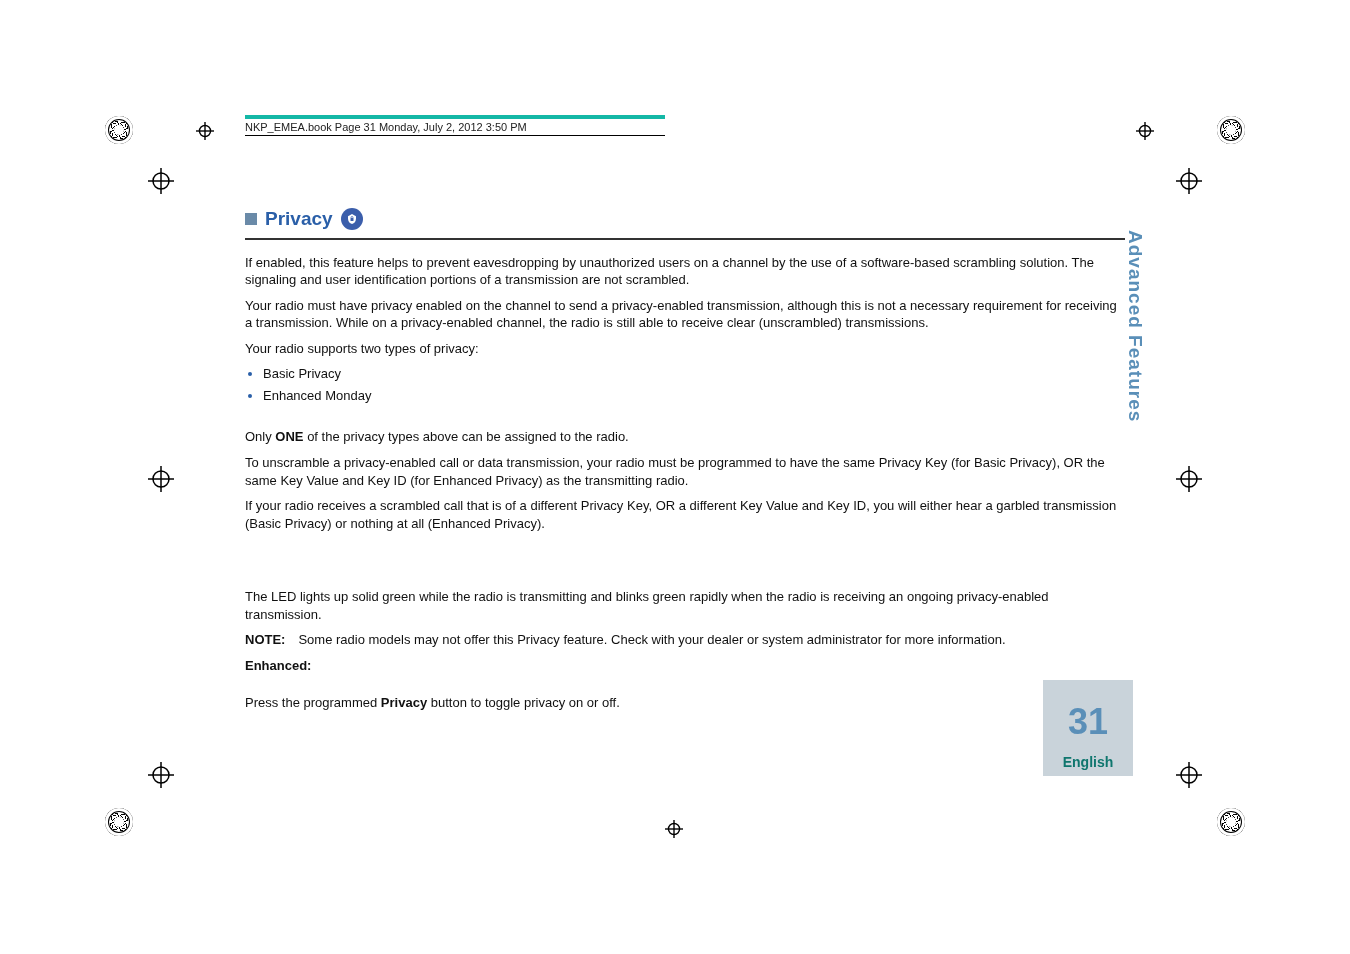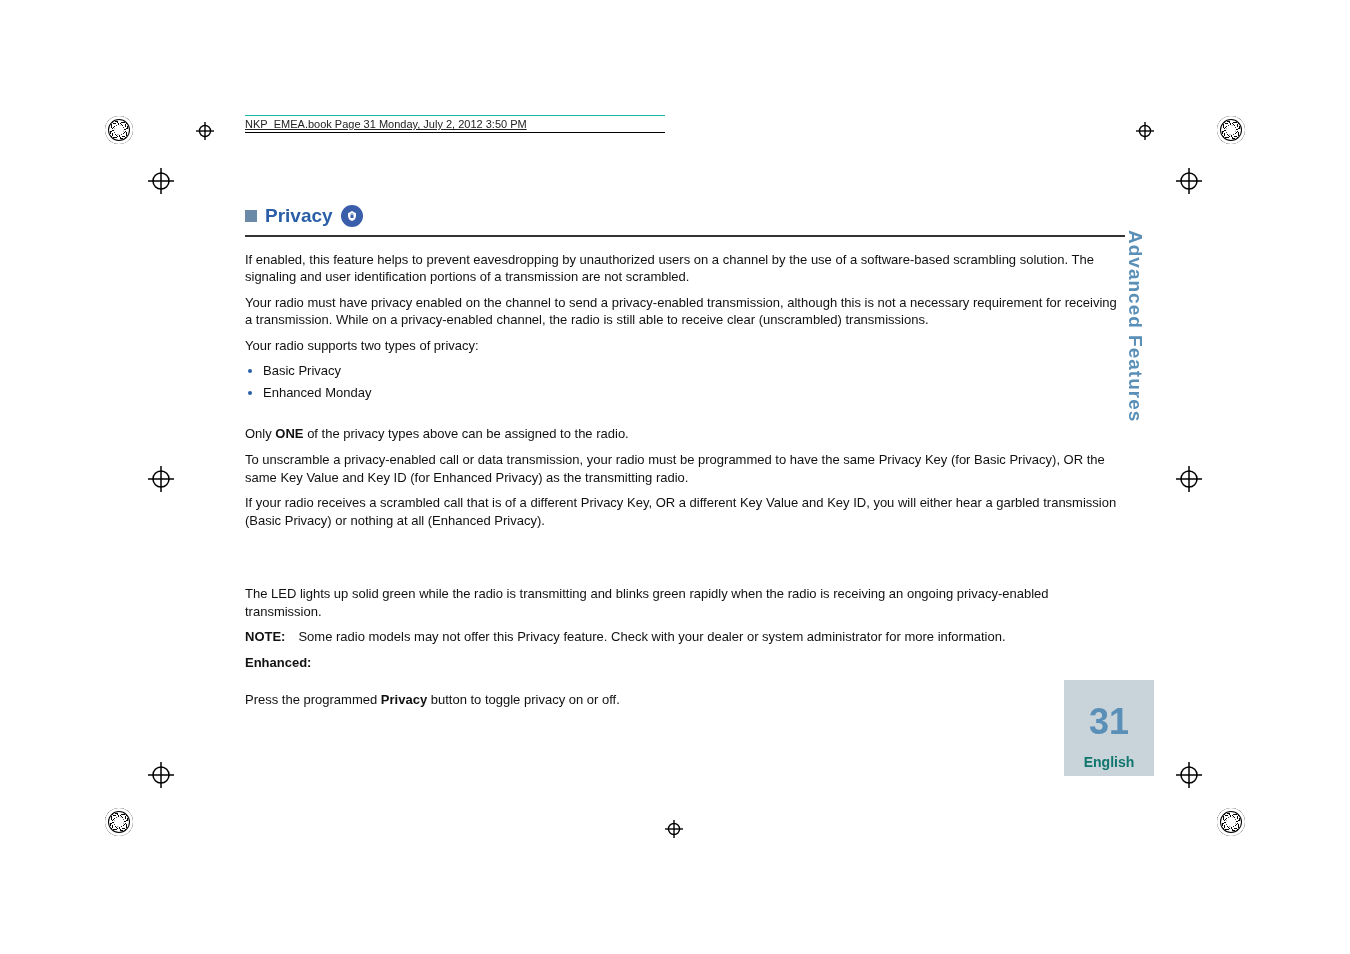--- a/index.html
+++ b/index.html
@@ -15,26 +15,25 @@
   .page {
     position: absolute;
     left: 245px;
     top: 115px;
     width: 880px;
     height: 700px;
   }
   .doc-header {
     font-size: 11px;
     color: #222;
-    border-top: 1px solid #14b8a6;
+    border-top: 4px solid #14b8a6;
     border-bottom: 1px solid #000;
     padding: 2px 0;
     margin-bottom: 70px;
     width: 420px;
-    text-decoration: underline;
   }
   .two-col {
     display: flex;
     gap: 40px;
     flex-direction: column;
   }
   .col {
     flex: 1;
     font-size: 13px;
     line-height: 1.35;
@@ -80,21 +79,21 @@
   }
   .side-text {
     writing-mode: vertical-rl;
     color: #5a8fb8;
     font-weight: bold;
     font-size: 19px;
     letter-spacing: 1px;
   }
   .page-num-box {
     position: absolute;
-    right: 196px;
+    right: 217px;
     top: 680px;
     width: 90px;
     height: 90px;
     background: #c9d3da;
     display: flex;
     flex-direction: column;
     align-items: center;
     justify-content: flex-end;
     padding-bottom: 6px;
   }

